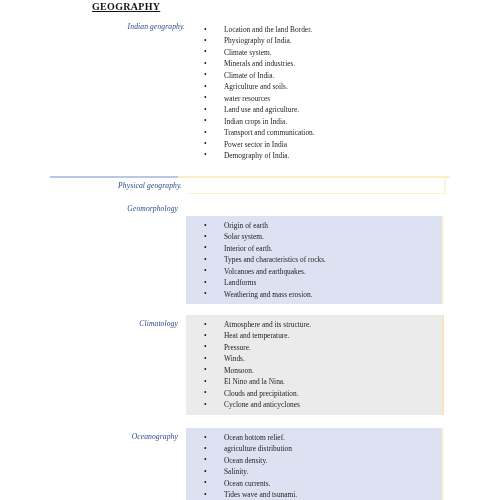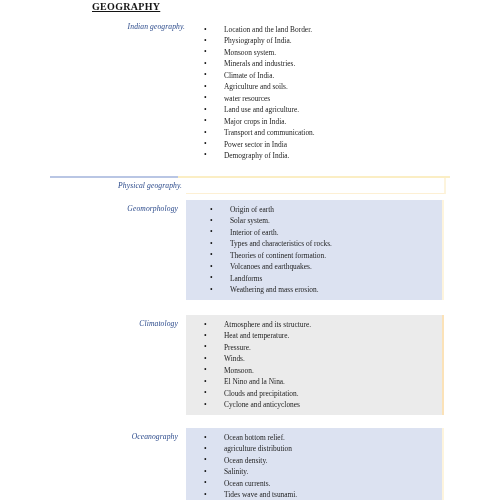--- a/index.html
+++ b/index.html
@@ -131,53 +131,52 @@
 <div class="page">
 
   <div class="doc-title">GEOGRAPHY</div>
 
   <div class="section" style="top:20px;">
     <div class="sec-label" style="left:10px; top:2px; width:175px;">Indian geography.</div>
     <div class="sec-body tint-none" style="top:0px;">
       <ul class="items">
         <li>Location and the land Border.</li>
         <li>Physiography of India.</li>
-        <li>Monsoon system.</li>
+        <li>Climate system.</li>
         <li>Minerals and industries.</li>
         <li>Climate of India.</li>
         <li>Agriculture and soils.</li>
         <li>water resources</li>
         <li>Land use and agriculture.</li>
-        <li>Major crops in India.</li>
+        <li>Indian crops in India.</li>
         <li>Transport and communication.</li>
         <li>Power sector in India</li>
         <li>Demography of India.</li>
       </ul>
     </div>
   </div>
 
   <div class="rule-wrap">
     <div class="rule-blue"></div>
     <div class="rule-cream"></div>
   </div>
 
   <div class="phys-cell"></div>
   <div class="section" style="top:180px;">
     <div class="sec-label" style="left:10px; top:1px; width:172px;">Physical geography.</div>
   </div>
 
   <div class="section" style="top:200px;">
     <div class="sec-label" style="left:10px; top:4px; width:168px;">Geomorphology</div>
-    <div class="sec-body tint-blue" style="top:0px;padding-left:6px;">
+    <div class="sec-body tint-blue" style="top:16px;">
       <ul class="items">
         <li>Origin of earth</li>
         <li>Solar system.</li>
         <li>Interior of earth.</li>
         <li>Types and characteristics of rocks.</li>
-        <li>Theories of continent formation.</li>
         <li>Volcanoes and earthquakes.</li>
         <li>Landforms</li>
         <li>Weathering and mass erosion.</li>
       </ul>
     </div>
   </div>
 
   <div class="section" style="top:315px;">
     <div class="sec-label" style="left:10px; top:4px; width:168px;">Climatology</div>
     <div class="sec-body tint-gray" style="top:0px;">

